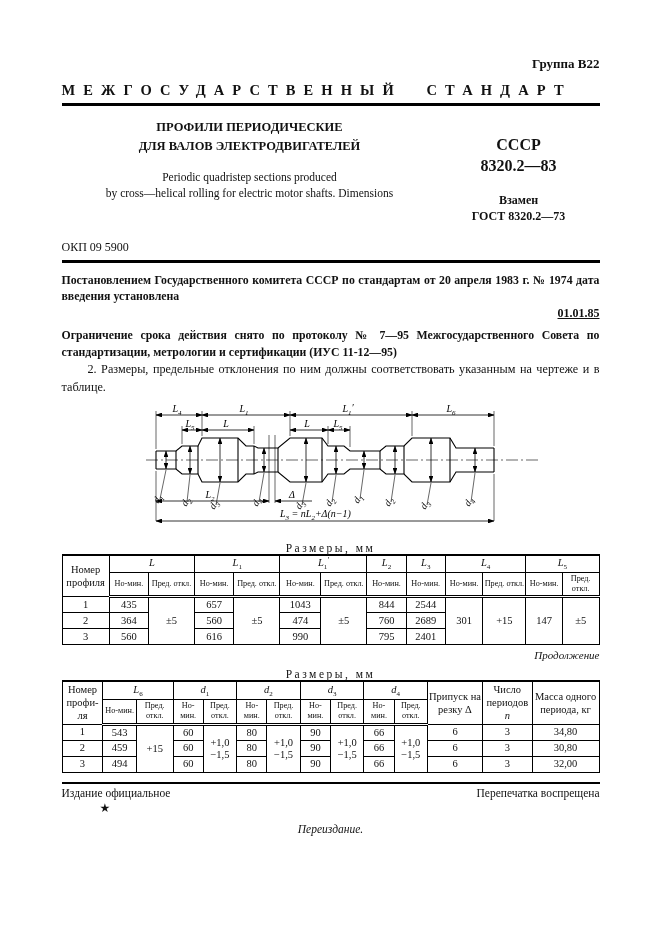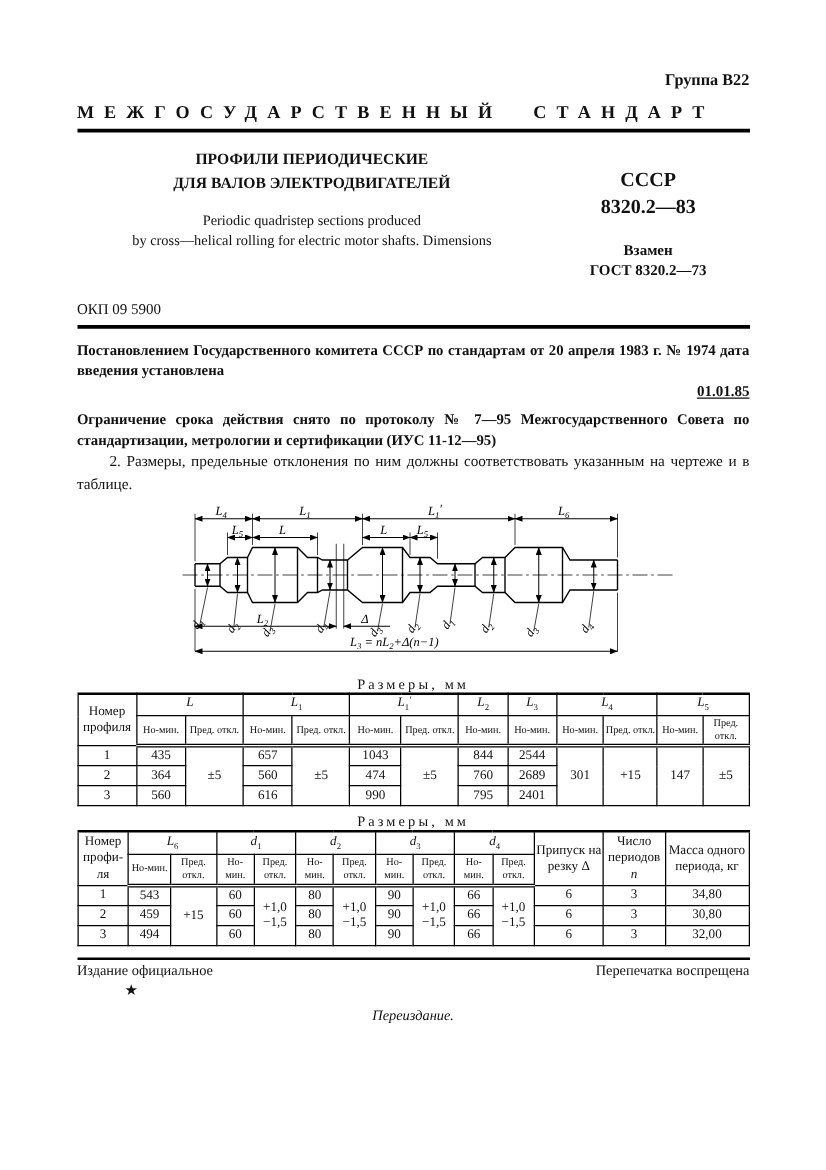--- a/index.html
+++ b/index.html
@@ -279,20 +279,21 @@
         <td>3</td>
         <td>560</td>
         <td>616</td>
         <td>990</td>
         <td>795</td>
         <td>2401</td>
       </tr>
     </tbody>
   </table>
 
+  <div class="cont">Продолжение</div>
 
   <div class="tcap">Размеры, мм</div>
 
   <table class="dims">
     <colgroup>
       <col style="width:7.6%">
         <col style="width:6.2%">
         <col style="width:6.8%">
       <col style="width:5.6%">
         <col style="width:6.2%">

